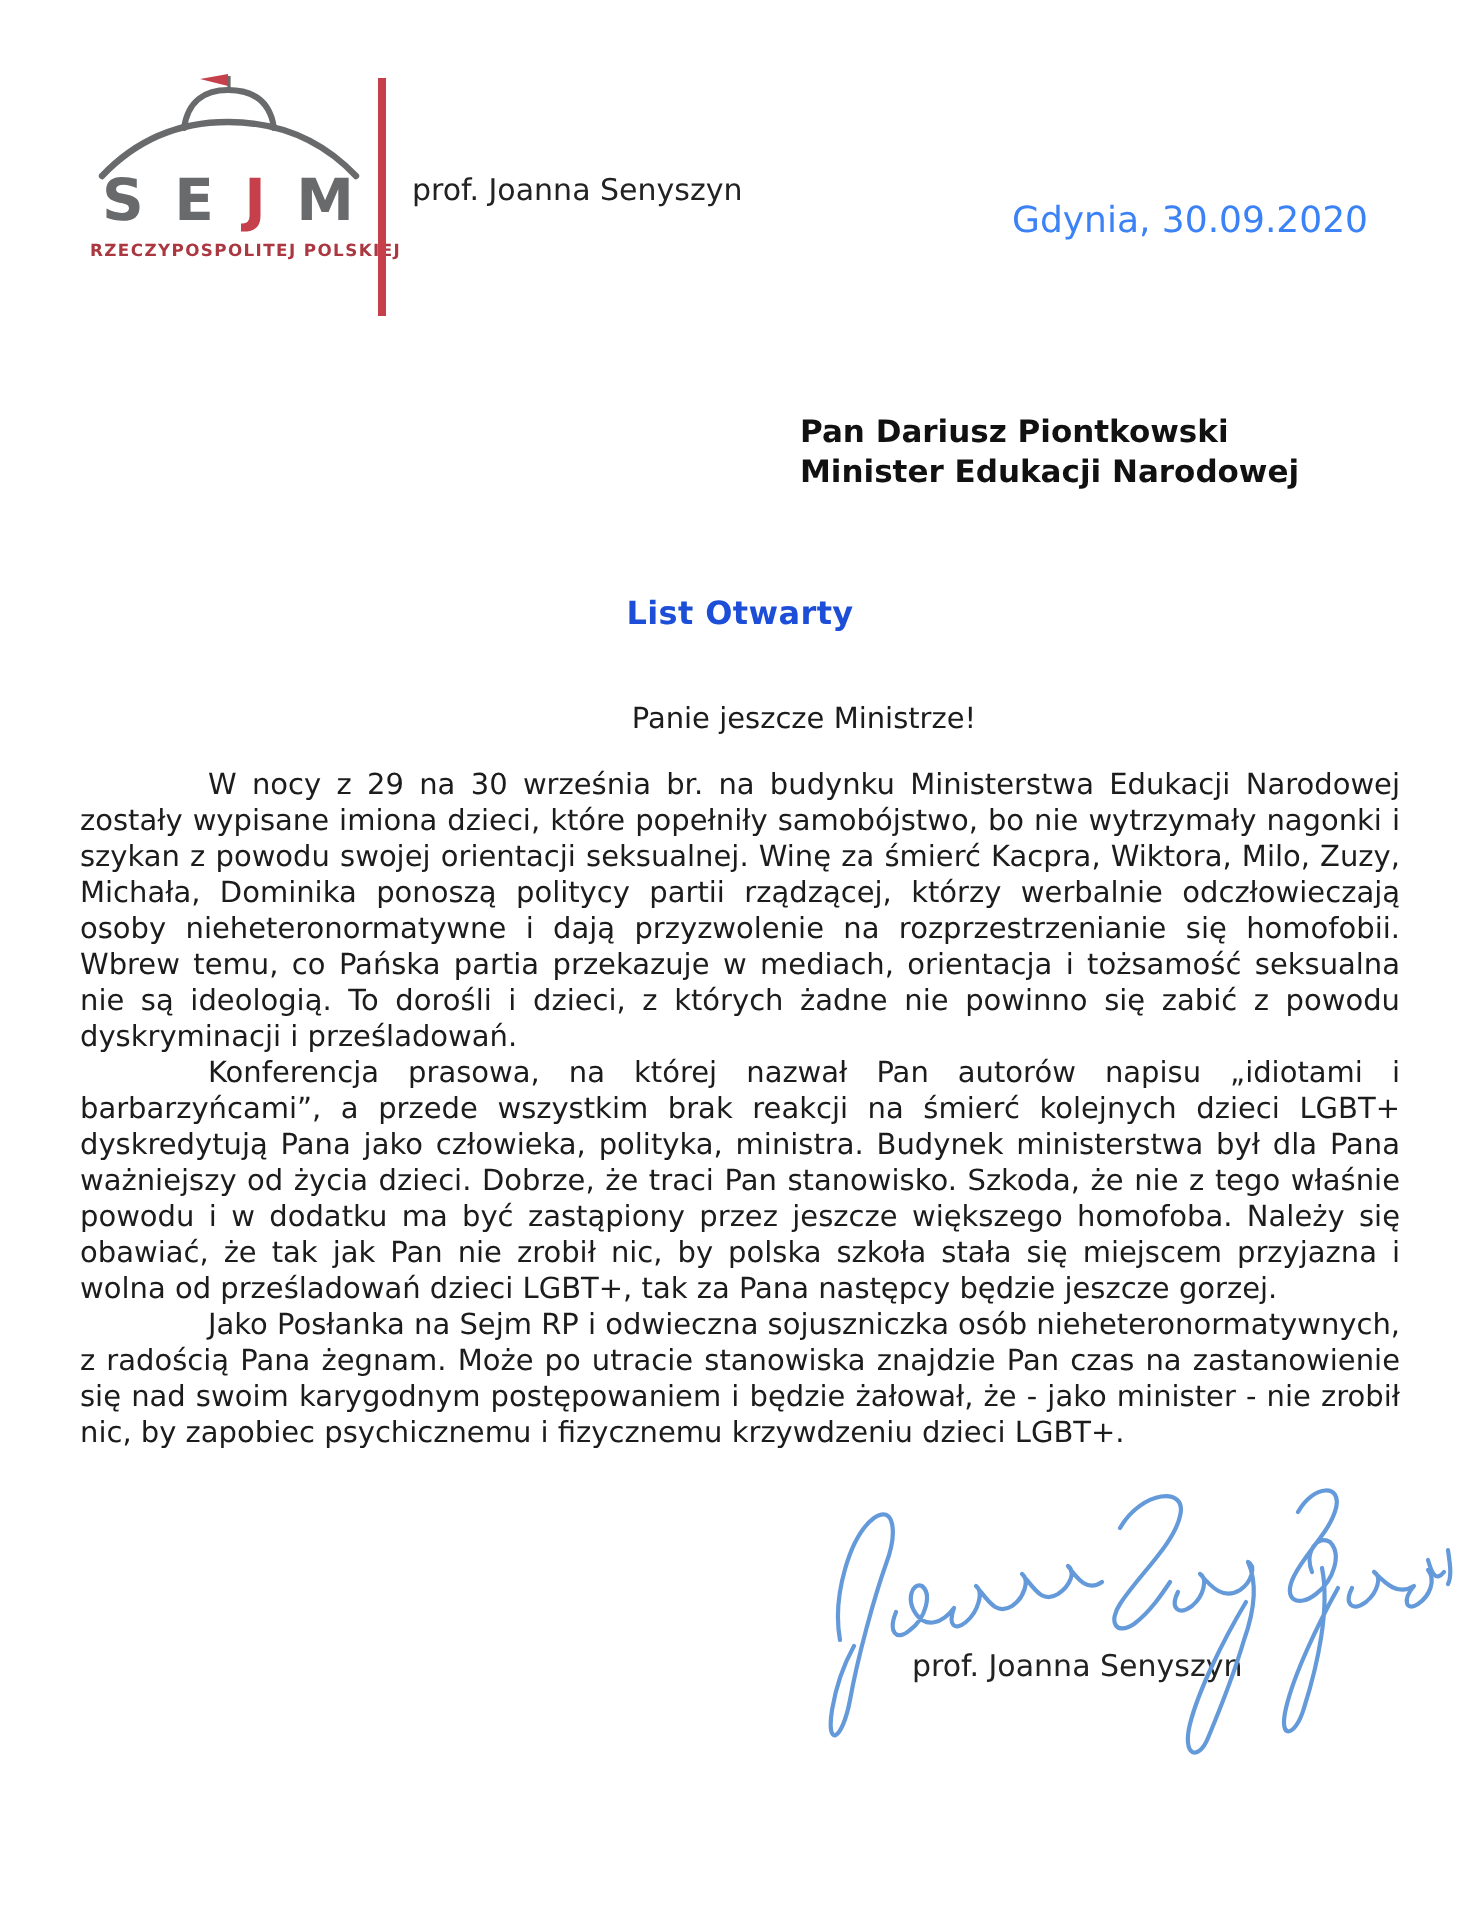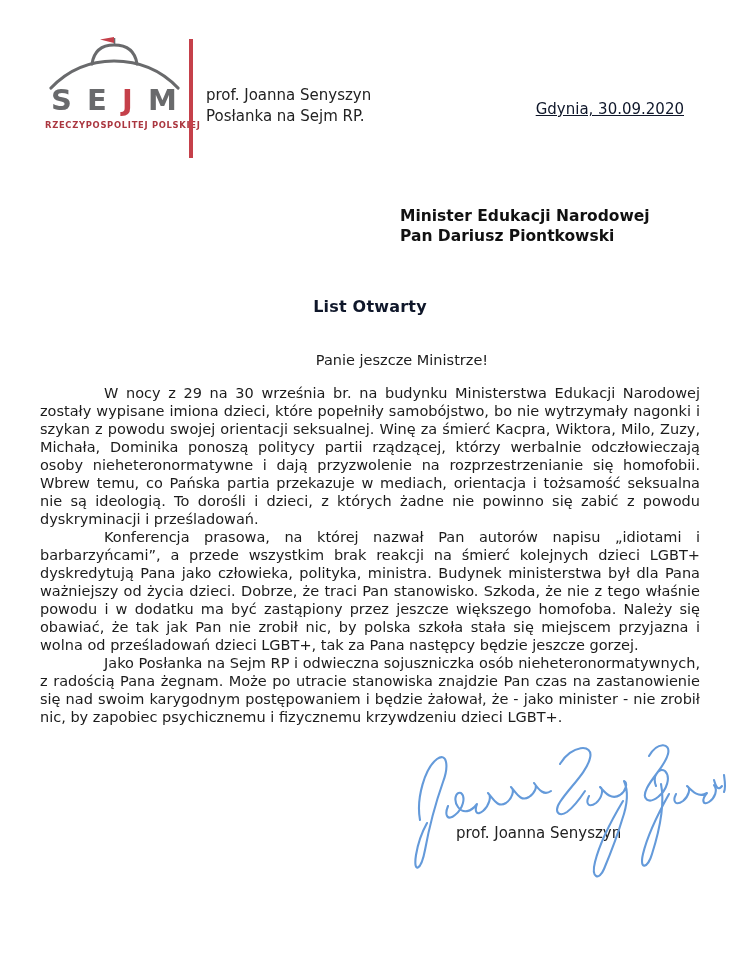--- a/index.html
+++ b/index.html
@@ -22,25 +22,25 @@
     letter-spacing:0;
   }
   .logo-letters .red{color:#c5404a;}
   .logo-subtitle{
     margin-top:5px;text-align:center;
     font-size:8.4px;font-weight:700;color:#ab3740;letter-spacing:.7px;
     white-space:nowrap;
   }
   .red-rule{position:absolute;left:189px;top:39px;width:4px;height:119px;background:#c5404a;}
   .sender{position:absolute;left:206px;top:85px;font-size:15px;line-height:21px;color:#222;}
-  .dateline{position:absolute;right:56px;top:100px;font-size:15px;color:#0f172a;text-decoration:underline;}
+  .dateline{position:absolute;right:56px;top:100px;font-size:18px;color:#3b82f6;}
   
   .recipient{position:absolute;left:400px;top:206px;font-size:15.5px;font-weight:700;line-height:20px;color:#111;}
   
-  .title{position:absolute;left:0;right:0;top:297px;text-align:center;font-size:16px;font-weight:700;color:#0f172a;letter-spacing:.2px;}
+  .title{position:absolute;left:0;right:0;top:297px;text-align:center;font-size:16px;font-weight:700;color:#1d4ed8;letter-spacing:.2px;}
   
   .body{
     position:absolute;left:40px;right:40px;top:351px;
     font-size:14.5px;line-height:18px;text-align:justify;color:#1c1c1c;
   }
   .body p{margin:0;text-indent:64px;}
   .body p.salutation{margin-bottom:15px;text-align:center;}
   
   .signature{position:absolute;left:408px;top:740px;width:322px;height:152px;}
   .signature svg{position:absolute;left:0;top:0;}
@@ -64,28 +64,27 @@
       <span class="red">J</span>
       <span>M</span>
     </div>
     <div class="logo-subtitle">RZECZYPOSPOLITEJ POLSKIEJ</div>
   </div>
 
   <div class="red-rule"></div>
 
   <div class="sender">
     <div>prof. Joanna Senyszyn</div>
-    <div>Posłanka na Sejm RP.</div>
   </div>
 
   <div class="dateline">Gdynia, 30.09.2020</div>
 
   <div class="recipient">
+    <div>Pan Dariusz Piontkowski</div>
     <div>Minister Edukacji Narodowej</div>
-    <div>Pan Dariusz Piontkowski</div>
   </div>
 
   <div class="title">List Otwarty</div>
 
   <div class="body">
     <p class="salutation">Panie jeszcze Ministrze!</p>
     <p>W nocy z 29 na 30 września br. na budynku Ministerstwa Edukacji Narodowej zostały wypisane imiona dzieci, które popełniły samobójstwo, bo nie wytrzymały nagonki i szykan z powodu swojej orientacji seksualnej. Winę za śmierć Kacpra, Wiktora, Milo, Zuzy, Michała, Dominika ponoszą politycy partii rządzącej, którzy werbalnie odczłowieczają osoby nieheteronormatywne i dają przyzwolenie na rozprzestrzenianie się homofobii. Wbrew temu, co Pańska partia przekazuje w mediach, orientacja i tożsamość seksualna nie są ideologią. To dorośli i dzieci, z których żadne nie powinno się zabić z powodu dyskryminacji i prześladowań.</p>
     <p>Konferencja prasowa, na której nazwał Pan autorów napisu „idiotami i barbarzyńcami”, a przede wszystkim brak reakcji na śmierć kolejnych dzieci LGBT+ dyskredytują Pana jako człowieka, polityka, ministra. Budynek ministerstwa był dla Pana ważniejszy od życia dzieci. Dobrze, że traci Pan stanowisko. Szkoda, że nie z tego właśnie powodu i w dodatku ma być zastąpiony przez jeszcze większego homofoba. Należy się obawiać, że tak jak Pan nie zrobił nic, by polska szkoła stała się miejscem przyjazna i wolna od prześladowań dzieci LGBT+, tak za Pana następcy będzie jeszcze gorzej.</p>
     <p>Jako Posłanka na Sejm RP i odwieczna sojuszniczka osób nieheteronormatywnych, z radością Pana żegnam. Może po utracie stanowiska znajdzie Pan czas na zastanowienie się nad swoim karygodnym postępowaniem i będzie żałował, że - jako minister - nie zrobił nic, by zapobiec psychicznemu i fizycznemu krzywdzeniu dzieci LGBT+.</p>
   </div>

